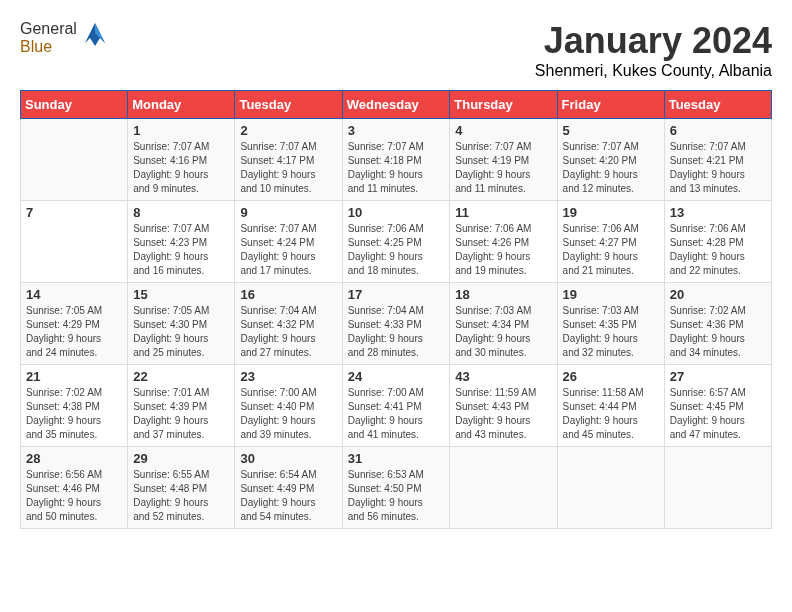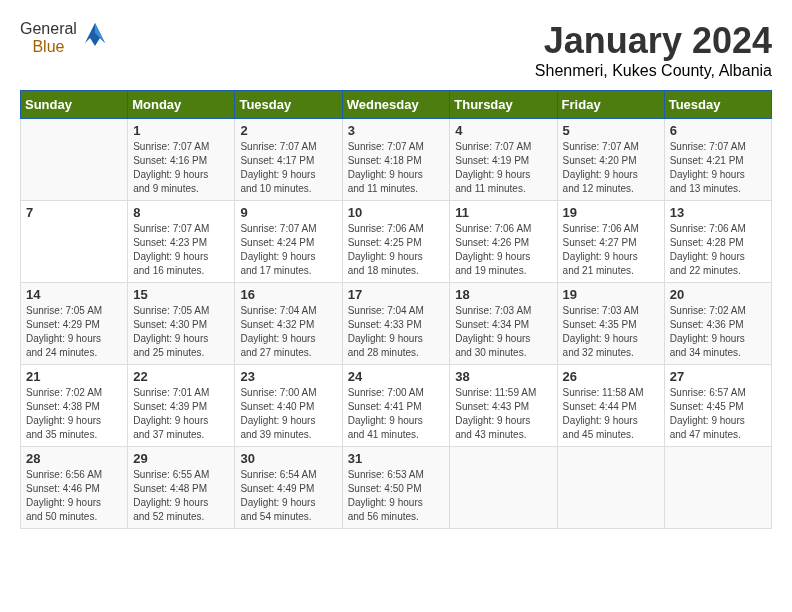--- a/index.html
+++ b/index.html
@@ -35,21 +35,21 @@
       font-size: 16px;
       color: #000000;
       font-weight: normal;
     }
     .calendar {
       width: 100%;
       border-collapse: collapse;
       border: 1px solid #ccc;
     }
     .calendar th {
-      background-color: #4d7c0f;
+      background-color: #ef4444;
       color: #fff;
       font-size: 13px;
       font-weight: bold;
       padding: 6px 4px;
       text-align: left;
       border: 1px solid #1a5fa8;
     }
     .calendar td {
       vertical-align: top;
       padding: 4px 5px;
@@ -80,21 +80,21 @@
     .empty-cell {
       background: #f9f9f9;
     }
   </style>
 </head>
 <body>
 
 <div class="header">
   <div class="logo">
     <div>
-      <div style="display:flex;align-items:center;text-align:center;">
+      <div style="display:flex;align-items:center;">
         <div>
           <span class="logo-general">General</span><br>
           <span class="logo-blue">Blue</span>
         </div>
         <svg width="30" height="30" viewBox="0 0 30 30" style="margin-left:3px;margin-top:-10px;">
           <polygon points="5,25 15,5 25,25 20,20 15,28 10,20" fill="#1a5fa8"></polygon>
           <polygon points="15,5 25,25 20,20 15,15" fill="#3a8fd8"></polygon>
         </svg>
       </div>
     </div>
@@ -284,21 +284,21 @@
 and 39 minutes.</div>
         </td>
         <td>
           <span class="day-number">24</span>
           <div class="cell-content" style="white-space: pre-line;">Sunrise: 7:00 AM
 Sunset: 4:41 PM
 Daylight: 9 hours
 and 41 minutes.</div>
         </td>
         <td>
-          <span class="day-number">38</span>
+          <span class="day-number">43</span>
           <div class="cell-content" style="white-space: pre-line;">Sunrise: 11:59 AM
 Sunset: 4:43 PM
 Daylight: 9 hours
 and 43 minutes.</div>
         </td>
         <td>
           <span class="day-number">26</span>
           <div class="cell-content" style="white-space: pre-line;">Sunrise: 11:58 AM
 Sunset: 4:44 PM
 Daylight: 9 hours

